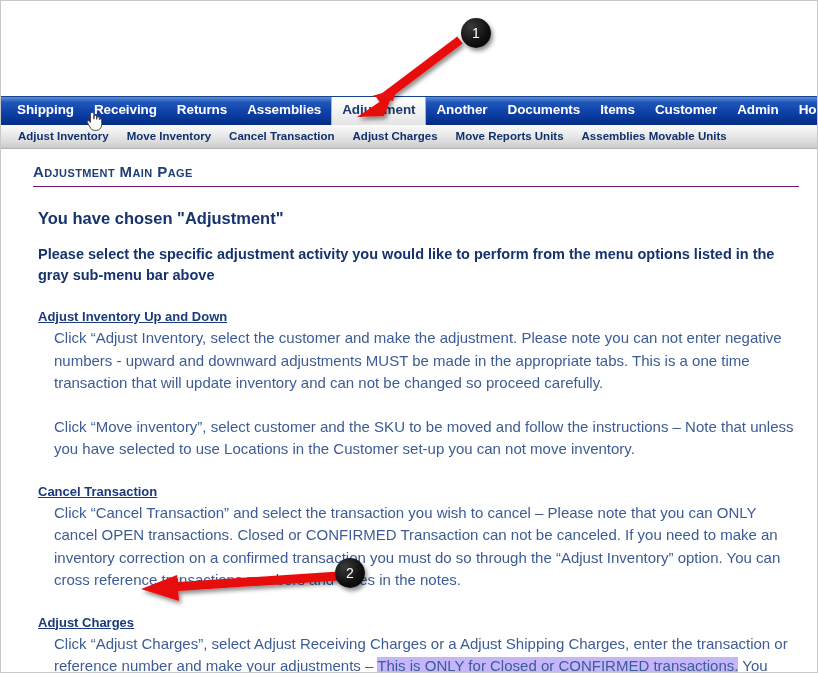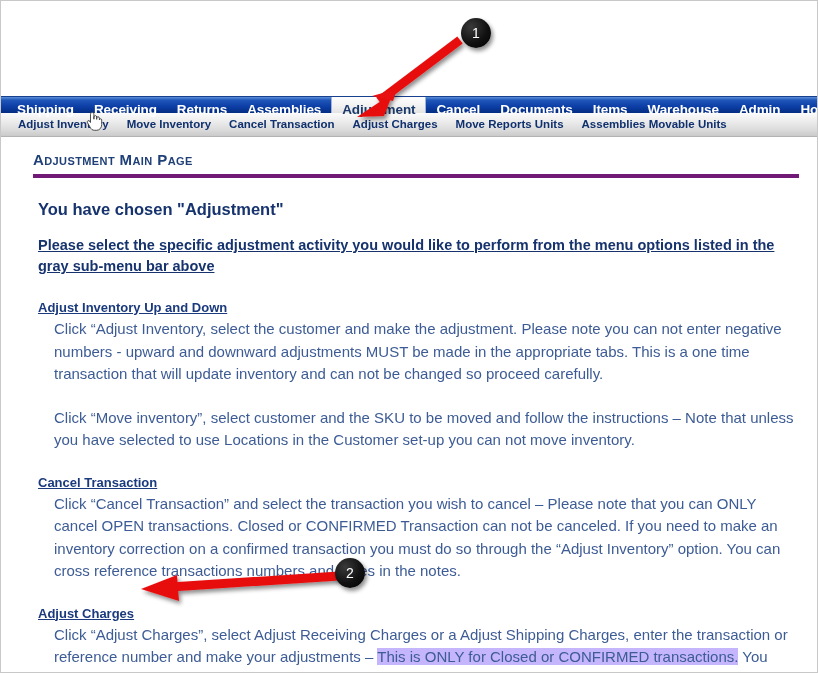--- a/index.html
+++ b/index.html
@@ -21,21 +21,21 @@
   }
 
   
   .top-blank {
     height: 95px;
     background: #ffffff;
   }
 
   
   .nav-main {
-    height: 17px;
+    height: 29px;
     background: linear-gradient(to bottom, #3f7ad0 0%, #1а4fb0 18%, #0b3ea8 55%, #062f86 100%);
     background: linear-gradient(to bottom, #5b8fd8 0%, #1f55b8 20%, #0c3ea6 60%, #042d81 100%);
     display: flex;
     align-items: stretch;
     padding-left: 6px;
     box-sizing: border-box;
     border-top: 1px solid #17418f;
   }
   .nav-item {
     color: #ffffff;
@@ -73,21 +73,21 @@
   }
 
   
   .page-body {
     padding: 0 0 0 0;
     position: relative;
   }
   .page-title-wrap {
     margin: 14px 18px 0 32px;
     padding-bottom: 6px;
-    border-bottom: 4px solid #701a75;
+    border-bottom: 1px solid #701a75;
   }
   .page-title {
     color: #1f3f77;
     font-size: 15px;
     font-weight: bold;
     font-variant: small-caps;
     letter-spacing: 0.4px;
   }
 
   .content {
@@ -100,21 +100,20 @@
     font-weight: bold;
     margin: 22px 0 0 0;
   }
   h2.instruct {
     color: #16336e;
     font-size: 14.5px;
     font-weight: bold;
     margin: 16px 0 0 0;
     line-height: 1.45;
     max-width: 755px;
-    text-decoration: underline;
   }
   p.lead {
     color: #3d5c95;
     font-size: 12.5px;
     margin: 17px 0 0 0;
   }
 
   .section {
     margin-top: 21px;
   }
@@ -175,24 +174,24 @@
 <div class="screen">
 
   <div class="top-blank"></div>
 
   <div class="nav-main">
     <div class="nav-item">Shipping</div>
     <div class="nav-item">Receiving</div>
     <div class="nav-item">Returns</div>
     <div class="nav-item">Assemblies</div>
     <div class="nav-item active">Adjustment</div>
-    <div class="nav-item">Cancel</div>
+    <div class="nav-item">Another</div>
     <div class="nav-item">Documents</div>
     <div class="nav-item">Items</div>
-    <div class="nav-item">Warehouse</div>
+    <div class="nav-item">Customer</div>
     <div class="nav-item">Admin</div>
     <div class="nav-item">Home</div>
   </div>
 
   <div class="nav-sub">
     <div class="subnav-item">Adjust Inventory</div>
     <div class="subnav-item">Move Inventory</div>
     <div class="subnav-item">Cancel Transaction</div>
     <div class="subnav-item">Adjust Charges</div>
     <div class="subnav-item">Move Reports Units</div>

